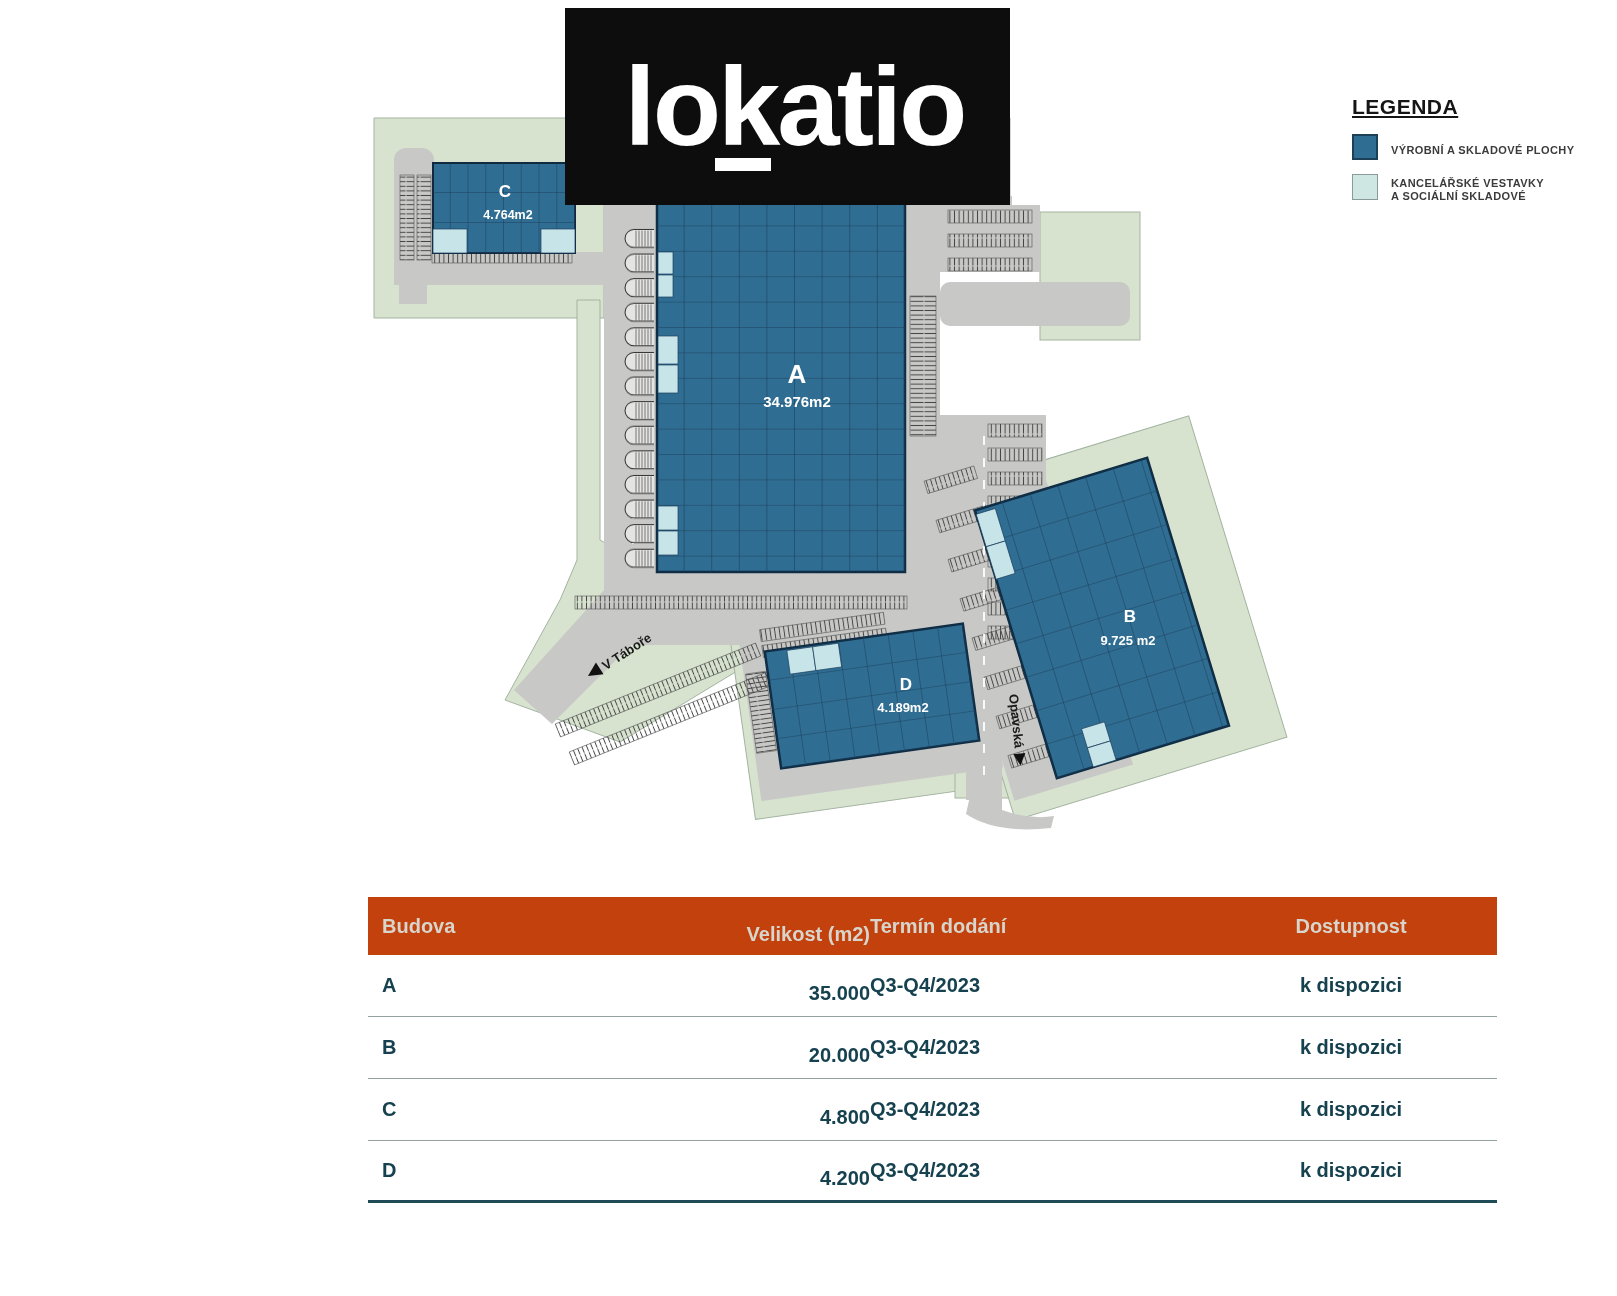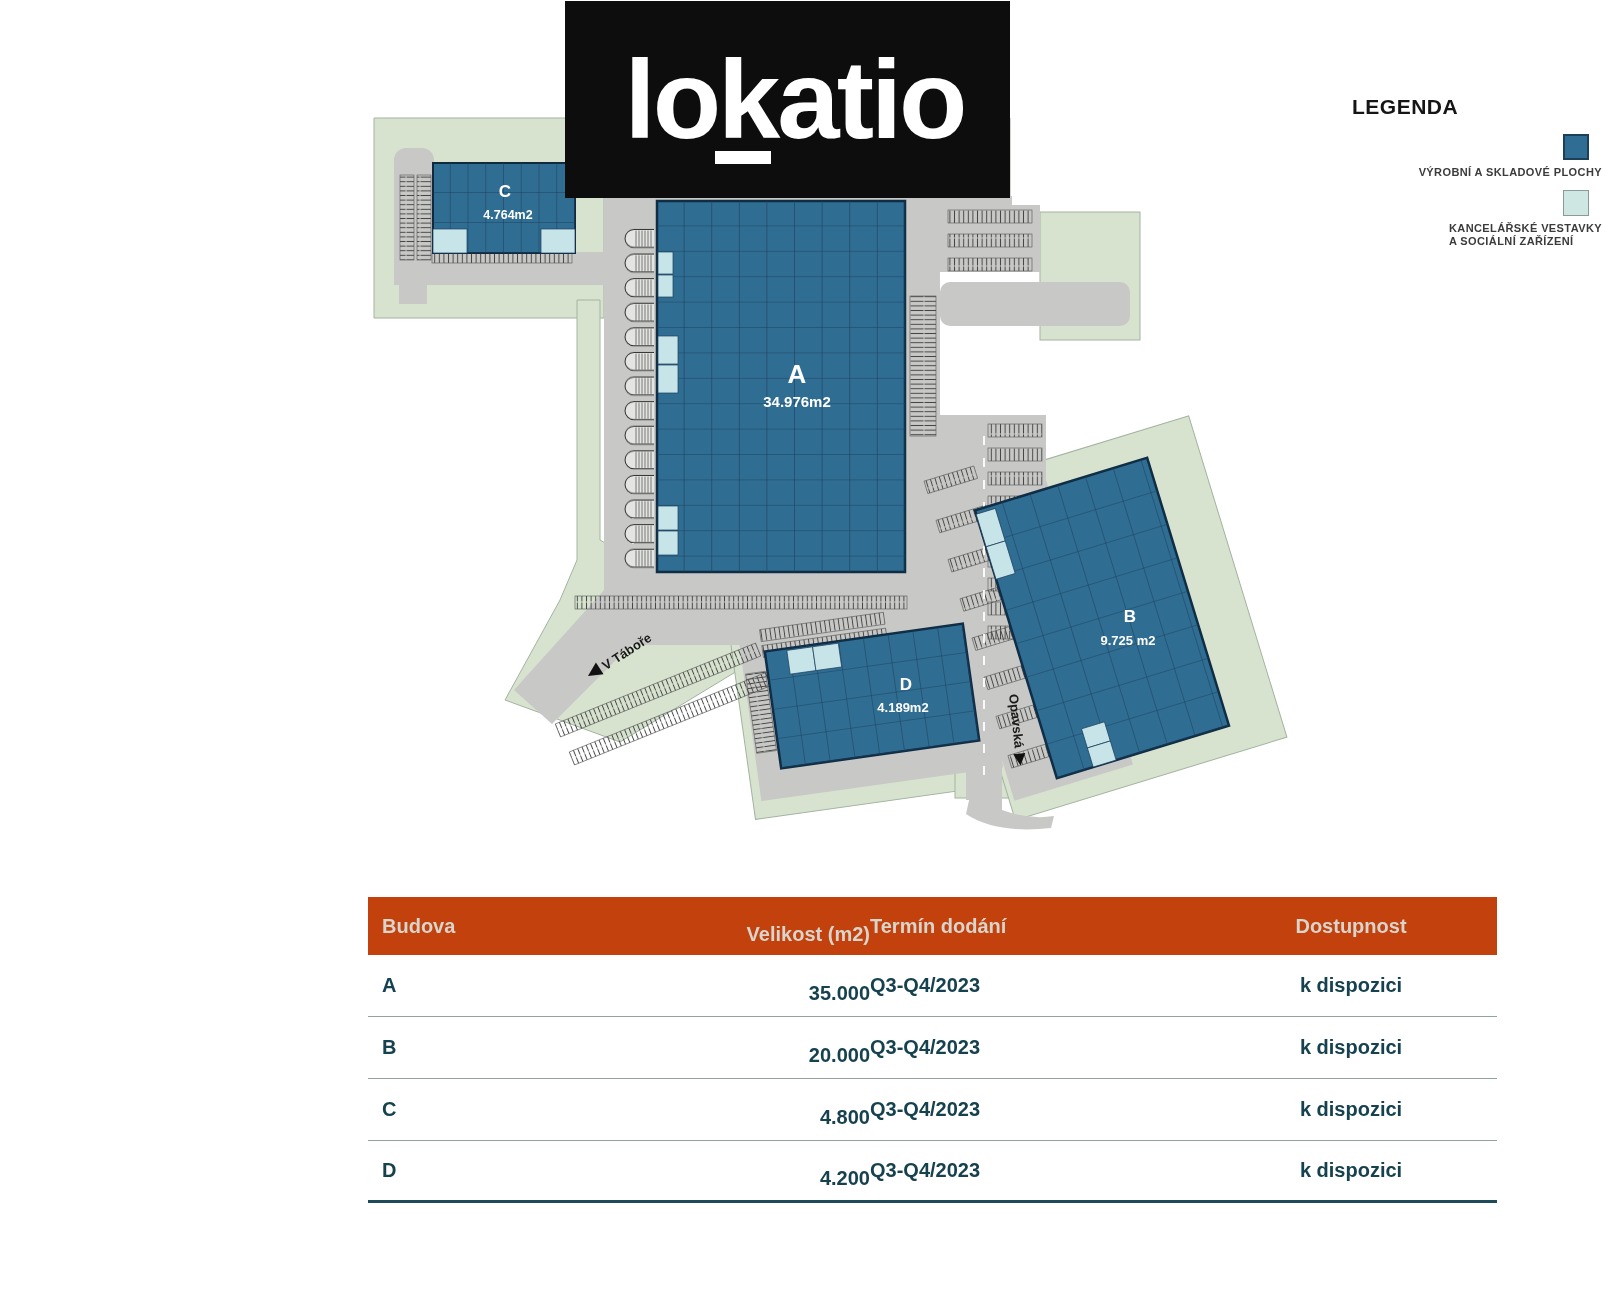--- a/index.html
+++ b/index.html
@@ -3,29 +3,29 @@
 <meta charset="utf-8">
 <style>
   * { margin:0; padding:0; box-sizing:border-box; }
   html,body { background:#ffffff; }
   body { font-family:"Liberation Sans", sans-serif; }
   .page { position:relative; width:1617px; height:1296px; background:#fff; overflow:hidden; }
 
   .map-svg { position:absolute; left:0; top:0; }
 
   
-  .logo { position:absolute; left:565px; top:1px; width:445px; height:197px;
+  .logo { position:absolute; left:565px; top:8px; width:445px; height:197px;
           background:#0d0d0d; display:flex; align-items:center; justify-content:center; }
   .logo-text { color:#ffffff; font-size:112px; font-weight:bold; letter-spacing:-3px; padding-left:14px; }
   .logo-underline { position:absolute; left:150px; top:150px; width:56px; height:13px; background:#ffffff; }
 
   
   .legend { position:absolute; left:1352px; top:95px; width:250px; }
-  .legend-title { font-size:21px; font-weight:800; color:#151515; letter-spacing:0.5px; margin-bottom:15px; }
-  .legend-item { display:flex; align-items:flex-end; margin-bottom:11px;flex-direction:column; }
+  .legend-title { font-size:21px; font-weight:800; color:#151515; letter-spacing:0.5px; margin-bottom:15px;text-decoration:underline; }
+  .legend-item { display:flex; align-items:center; margin-bottom:11px; }
   .legend-swatch { width:26px; height:26px; flex:0 0 26px; margin-right:13px; }
   .swatch-dark { background:#2f6e92; border:2px solid #1c4057; }
   .swatch-light { background:#cfe7e3; border:1.5px solid #8a9a98; }
   .legend-label { font-size:11px; font-weight:bold; color:#3b3b3b; letter-spacing:0.4px; line-height:13px; padding-top:6px; }
 
   
   .table { position:absolute; left:368px; top:897px; width:1129px; }
   .t-head { display:grid; grid-template-columns:248px 254px 305px 322px; height:58px;
             align-items:center; background:#c2410c; color:#d8d5cd; font-size:20px; font-weight:bold; }
   .t-row  { display:grid; grid-template-columns:248px 254px 305px 322px; height:62px;
@@ -211,21 +211,21 @@
   <div class="legend">
     <div class="legend-title">LEGENDA</div>
     <div class="legend-item">
       <span class="legend-swatch swatch-dark"></span>
       <span class="legend-label">VÝROBNÍ A SKLADOVÉ PLOCHY</span>
     </div>
     <div class="legend-item">
       <span class="legend-swatch swatch-light"></span>
       <span class="legend-label">
         <span>KANCELÁŘSKÉ VESTAVKY</span><br>
-        <span>A SOCIÁLNÍ ZAŘÍZENÍ</span>
+        <span>A SOCIÁLNÍ SKLADOVÉ</span>
       </span>
     </div>
   </div>
 
   <div class="table">
     <div class="t-head">
       <div class="c1">Budova</div>
       <div class="c2">Velikost (m2)</div>
       <div class="c3">Termín dodání</div>
       <div class="c4">Dostupnost</div>

